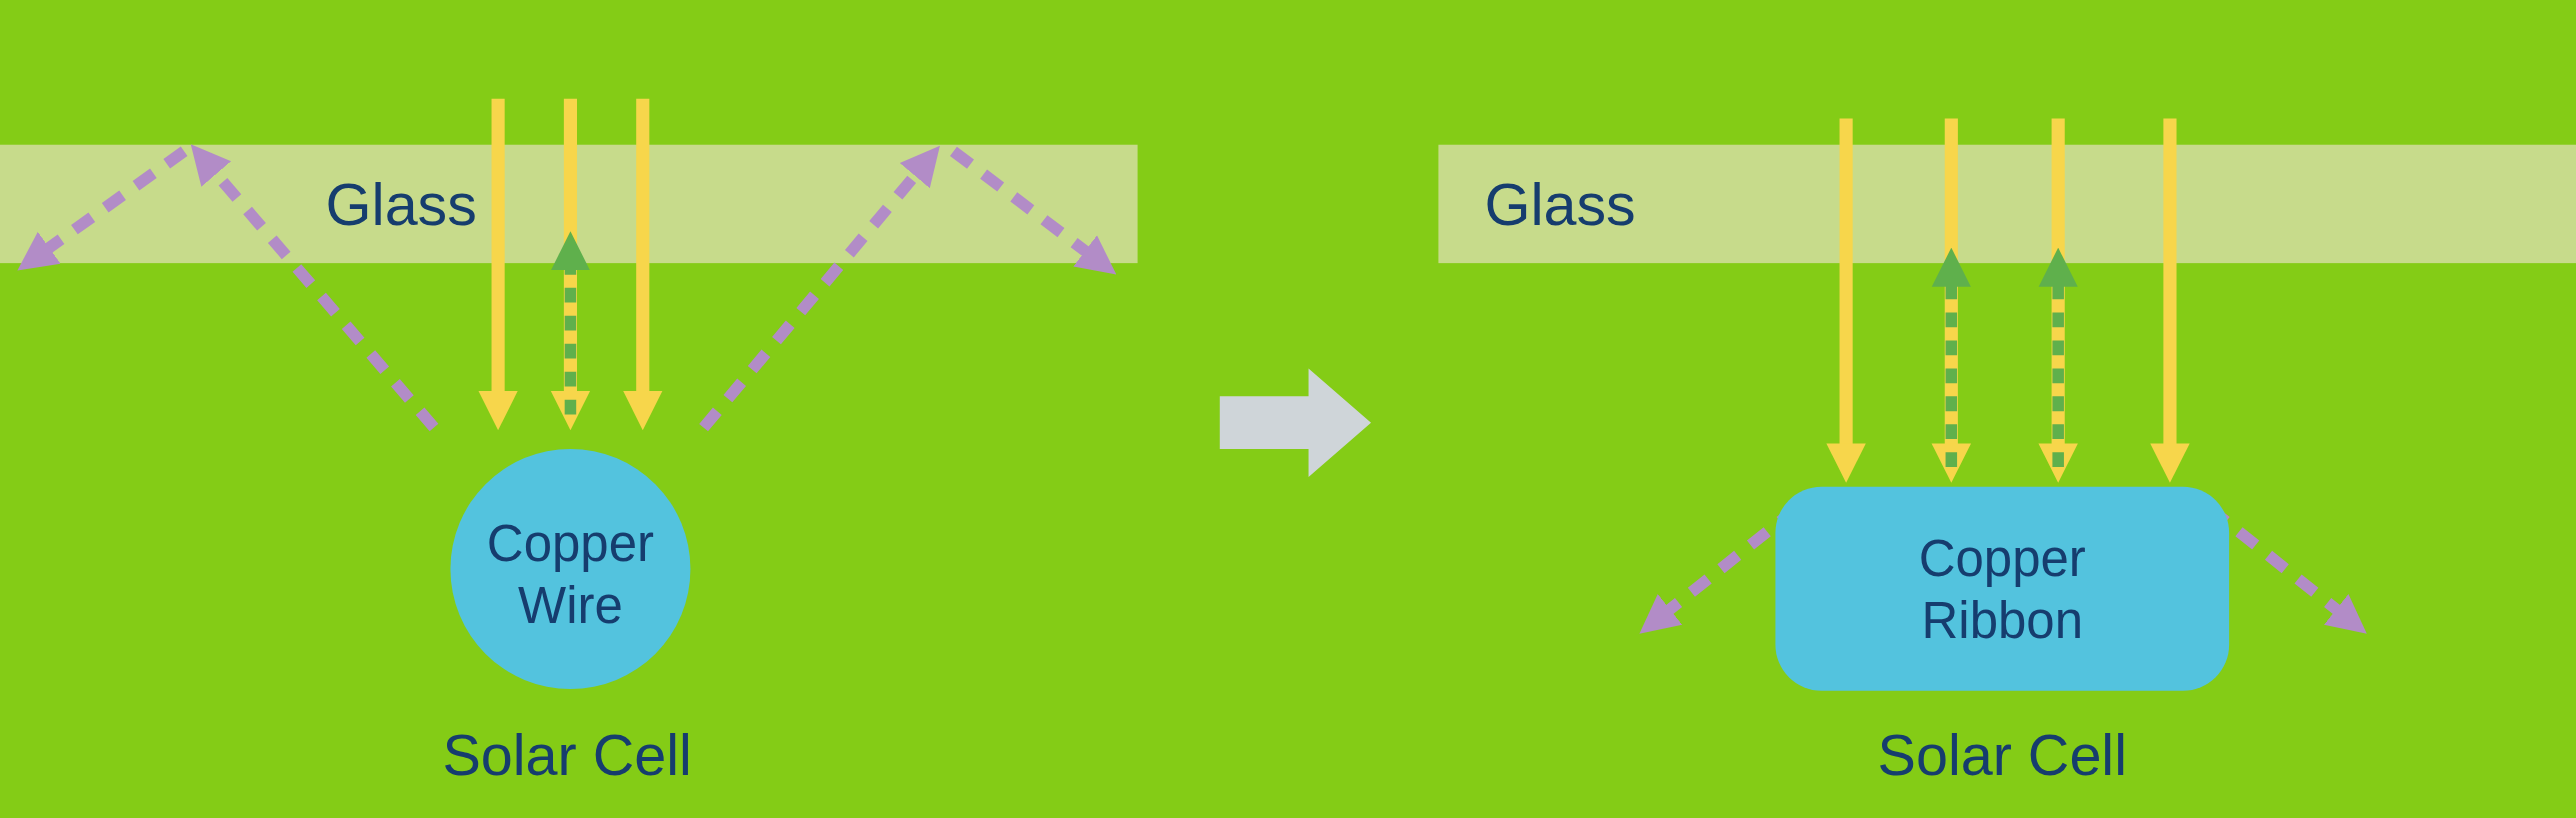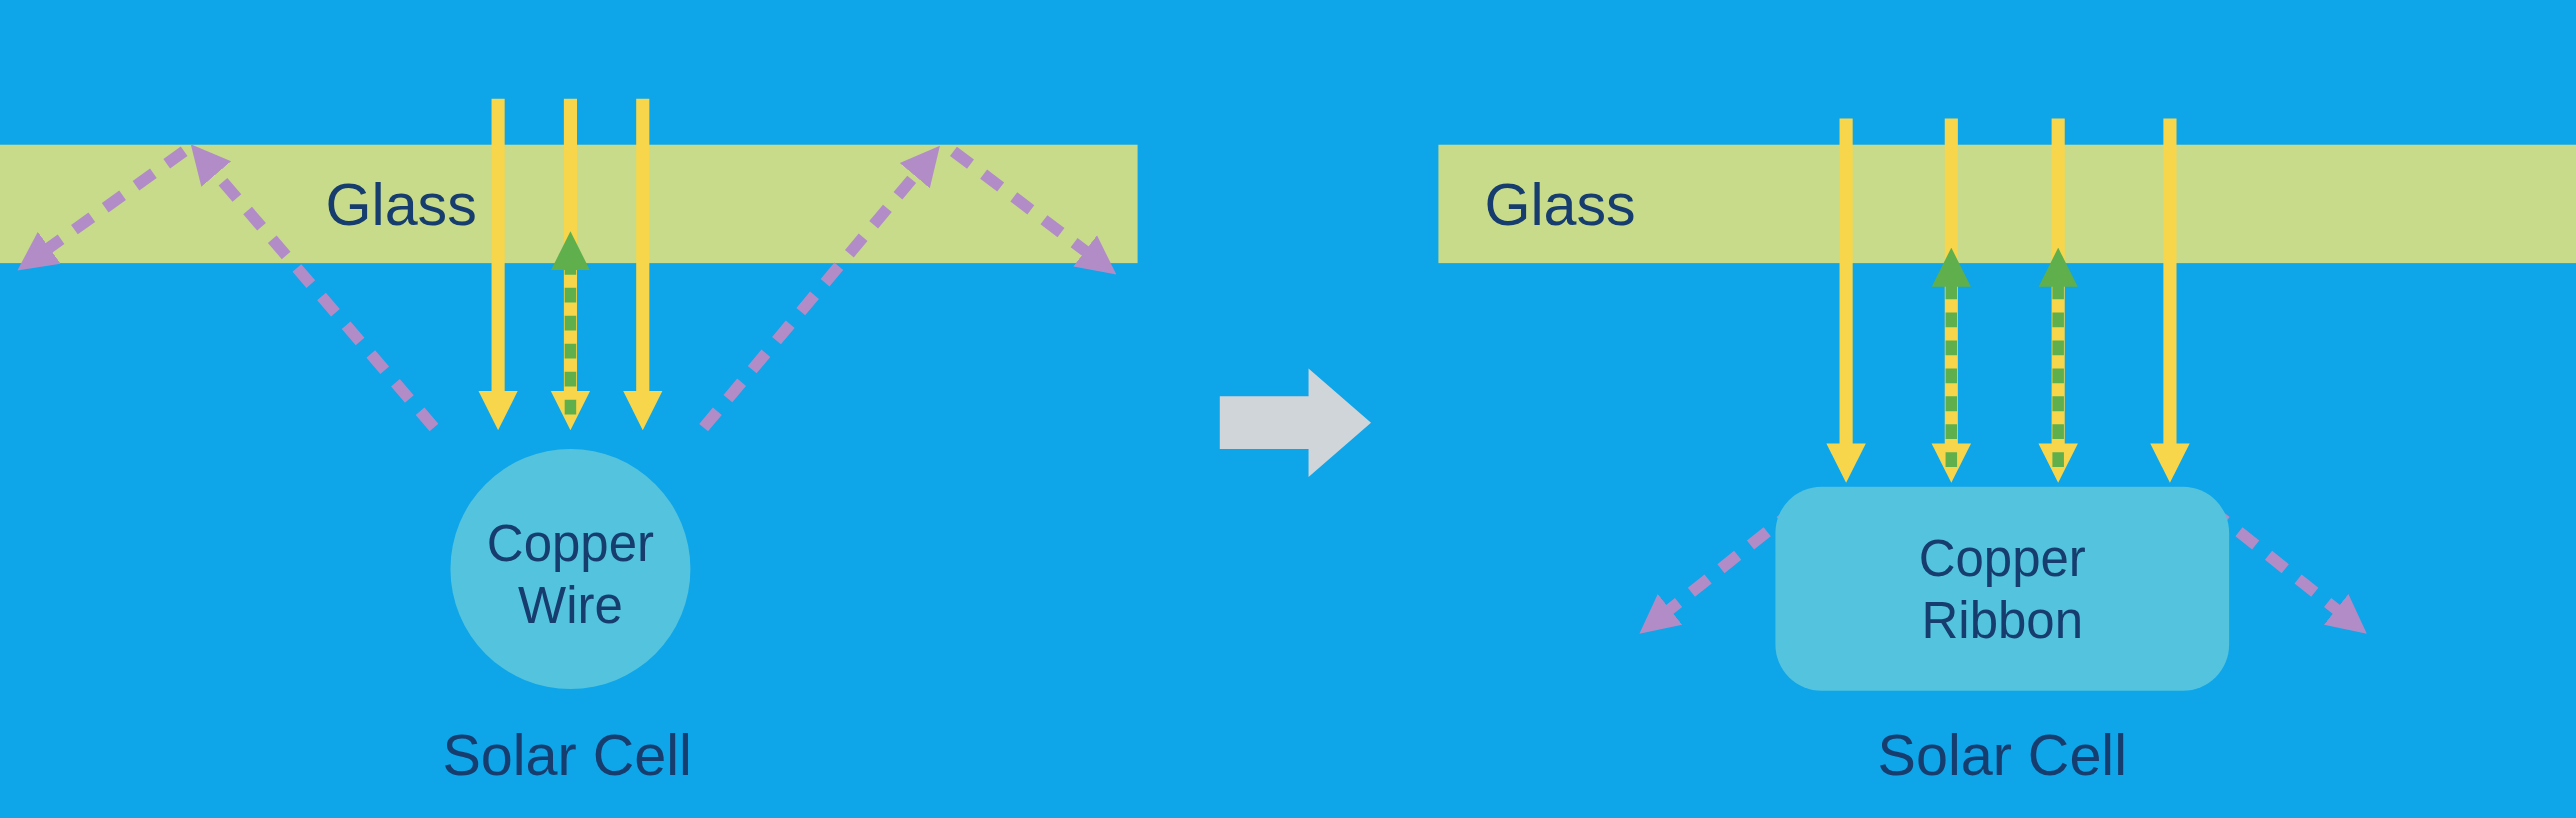--- a/index.html
+++ b/index.html
@@ -4,21 +4,21 @@
 <style>
   html, body {
     margin: 0;
     padding: 0;
     background: #ffffff;
   }
   .canvas {
     position: relative;
     width: 2576px;
     height: 819px;
-    background: #0ea5e9;
+    background: #84cc16;
     overflow: hidden;
   }
   svg { display: block; }
 
   .txt {
     font-family: "Liberation Sans", "DejaVu Sans", sans-serif;
     fill: var(--label-navy, #163d6e);
   }
   .glass-fill   { fill: var(--glass, #c7db8b); }
   .copper-fill  { fill: var(--copper-blue, #53c3de); }

